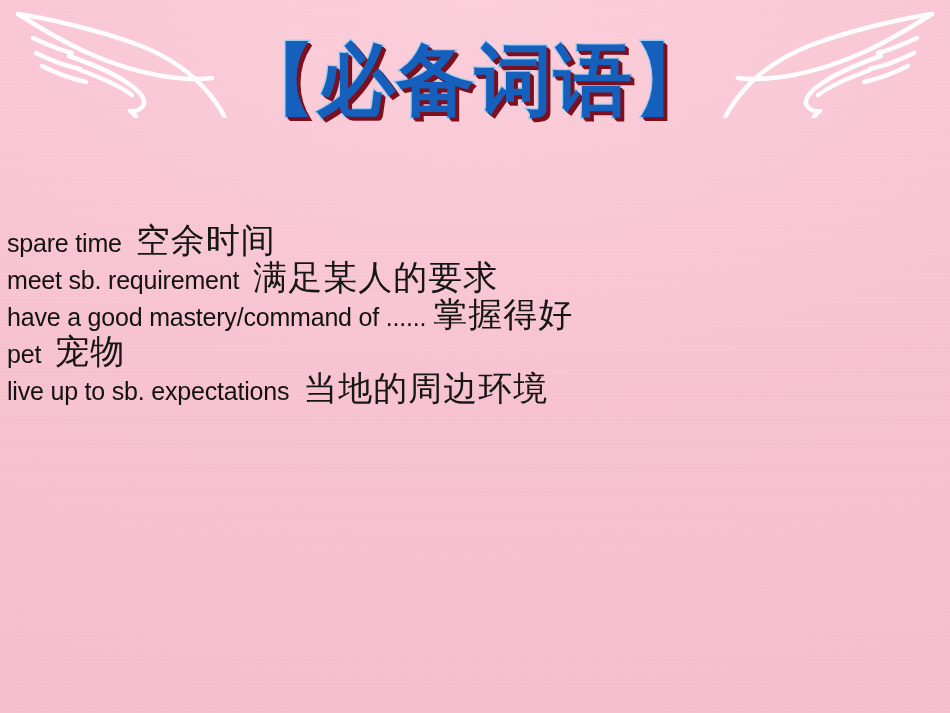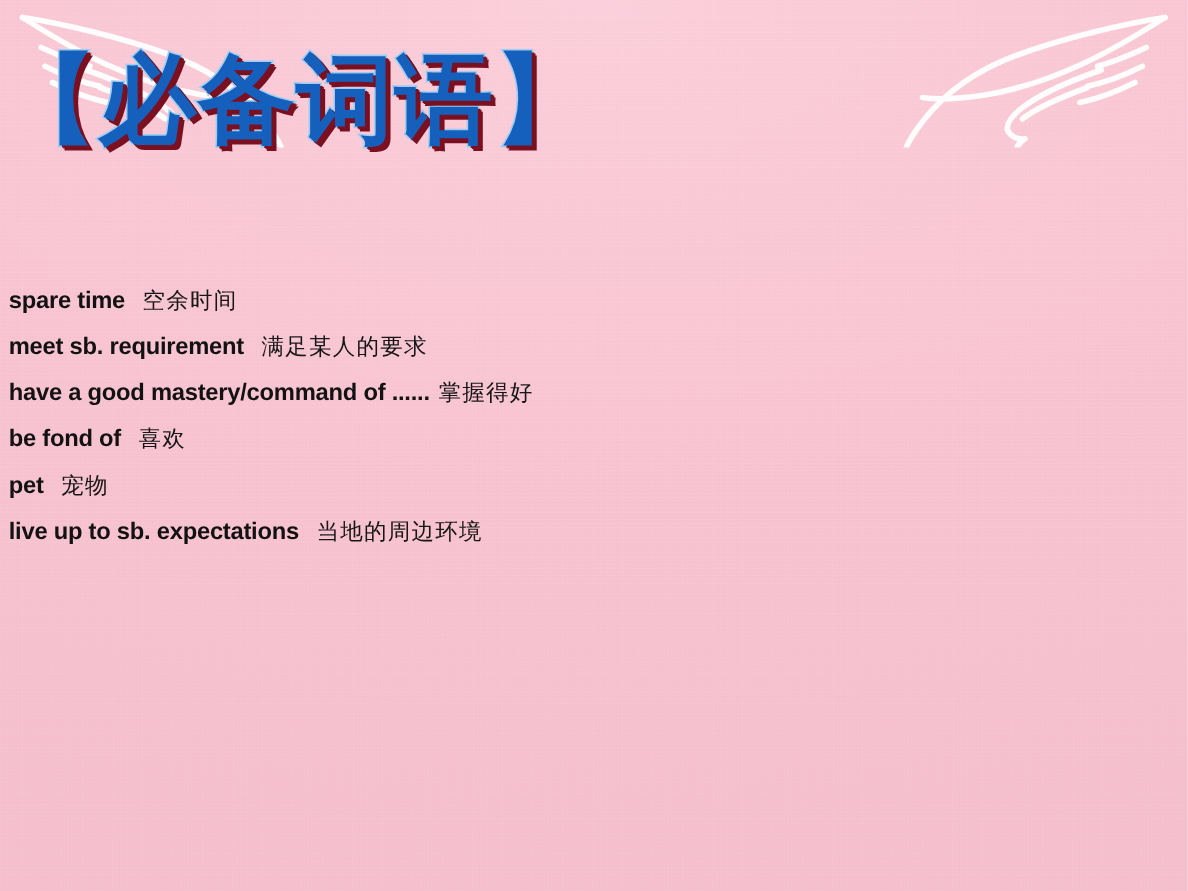--- a/index.html
+++ b/index.html
@@ -47,21 +47,21 @@
   .wing svg { display: block; width: 100%; height: 100%; }
   .wing-left  { left: 6px; }
   .wing-right { right: 6px; transform: scaleX(-1); }
 
   
   .title-wrap {
     position: absolute;
     left: 0;
     right: 0;
     top: 38px;
-    text-align: left;
+    text-align: center;
   }
   .title {
     display: inline-block;
     font-family: "DejaVu Serif", "Liberation Serif", serif;
     font-size: 78px;
     line-height: 1.08;
     font-weight: 700;
     letter-spacing: 1px;
     color: #1560bd;
     -webkit-text-stroke: 2.5px #9fcdf2;
@@ -80,31 +80,31 @@
     top: 222px;
     right: 10px;
   }
   .vocab-line {
     height: 37px;
     line-height: 37px;
     white-space: nowrap;
   }
   .en {
     font-family: "Liberation Sans", "DejaVu Sans", sans-serif;
-    font-weight: 700;
-    font-size: 19px;
+    font-weight: 400;
+    font-size: 25px;
     color: #121212;
     letter-spacing: -0.2px;
   }
   .gap { display: inline-block; width: 14px; }
   .gap-sm { display: inline-block; width: 7px; }
   .zh {
     font-family: Liberation Serif, serif;
     font-weight: 400;
-    font-size: 18px;
+    font-size: 34px;
     color: #161616;
     letter-spacing: 1px;
   }
 </style>
 </head>
 <body>
 
 <div class="slide">
 
   <div class="noise"></div>
@@ -140,18 +140,17 @@
   </div>
 
   <div class="title-wrap">
     <span class="title">【必备词语】</span>
   </div>
 
   <div class="vocab-list">
       <div class="vocab-line"><span class="en">spare time</span><span class="gap"></span><span class="zh">空余时间</span></div>
       <div class="vocab-line"><span class="en">meet sb. requirement</span><span class="gap"></span><span class="zh">满足某人的要求</span></div>
       <div class="vocab-line"><span class="en">have a good mastery/command of ......</span><span class="gap-sm"></span><span class="zh">掌握得好</span></div>
-      <div class="vocab-line"><span class="en">be fond of</span><span class="gap"></span><span class="zh">喜欢</span></div>
       <div class="vocab-line"><span class="en">pet</span><span class="gap"></span><span class="zh">宠物</span></div>
       <div class="vocab-line"><span class="en">live up to sb. expectations</span><span class="gap"></span><span class="zh">当地的周边环境</span></div>
     </div>
 
 </div>
 
 </body></html>

